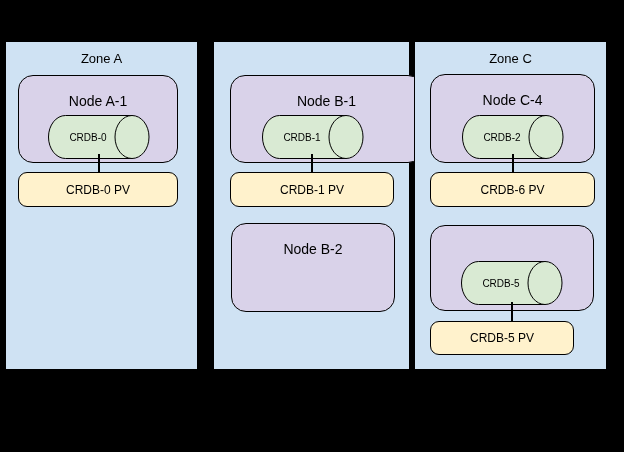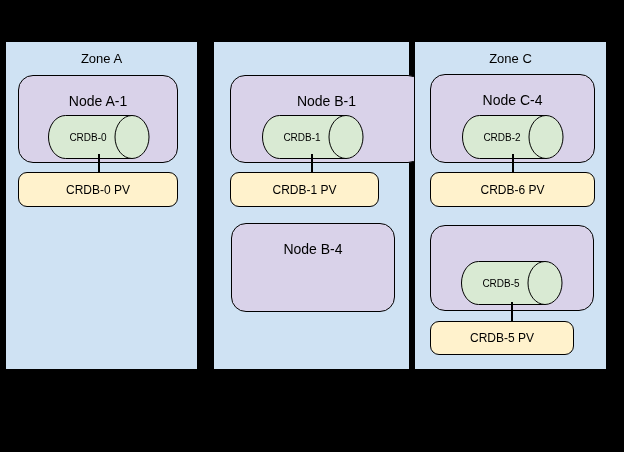--- a/index.html
+++ b/index.html
@@ -100,25 +100,25 @@
   <section class="zone" style="left:213px; width:197px;">
     <div class="node" style="left:16px; top:33px; width:193px; height:88px;">
       <div class="node-label">Node B-1</div>
       <svg class="cylinder" style="left:31px; top:39px;" width="102" height="44" viewBox="0 0 102 44">
         <path class="cyl-body" d="M 84 0.5 L 17.5 0.5 A 17 21.5 0 0 0 17.5 43.5 L 84 43.5 Z"></path>
         <ellipse class="cyl-cap" cx="84" cy="22" rx="17" ry="21.5"></ellipse>
         <text class="cyl-label" x="40" y="26">CRDB-1</text>
       </svg>
     </div>
     <div class="connector" style="left:97px; top:112px; height:18px;"></div>
-    <div class="pv" style="left:16px; top:130px; width:149px; height:35px;">
+    <div class="pv" style="left:16px; top:130px; width:164px; height:35px;">
       <span>CRDB-1 PV</span>
     </div>
     <div class="node" style="left:17px; top:181px; width:164px; height:89px;">
-      <div class="node-label">Node B-4</div>
+      <div class="node-label">Node B-2</div>
     </div>
   </section>
 
   <section class="zone" style="left:414px; width:193px;">
     <div class="zone-title">Zone C</div>
     <div class="node" style="left:15px; top:32px; width:165px; height:89px;">
       <div class="node-label">Node C-4</div>
       <svg class="cylinder" style="left:31px; top:40px;" width="102" height="44" viewBox="0 0 102 44">
         <path class="cyl-body" d="M 84 0.5 L 17.5 0.5 A 17 21.5 0 0 0 17.5 43.5 L 84 43.5 Z"></path>
         <ellipse class="cyl-cap" cx="84" cy="22" rx="17" ry="21.5"></ellipse>

